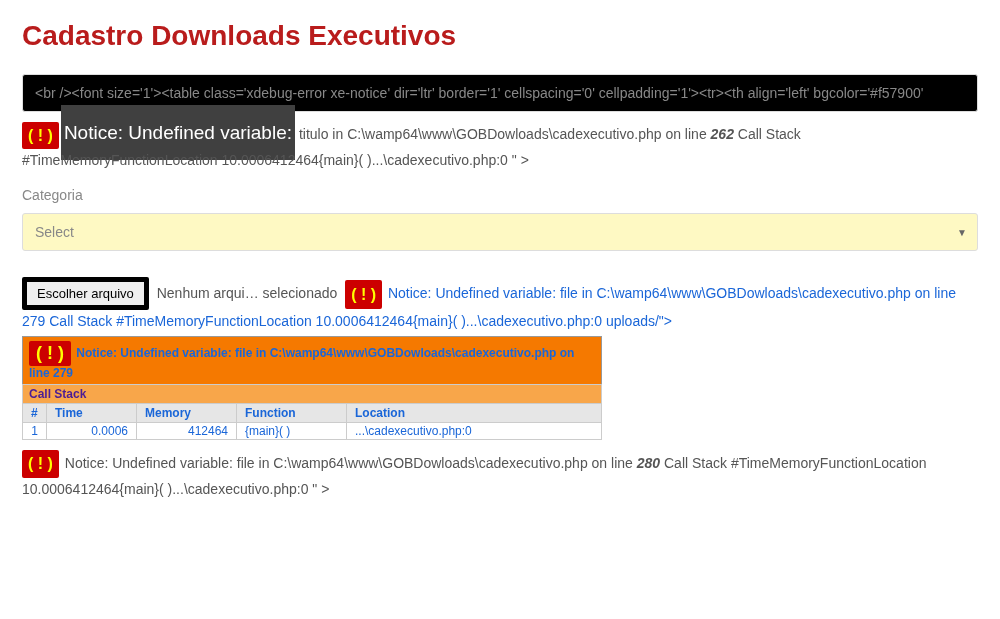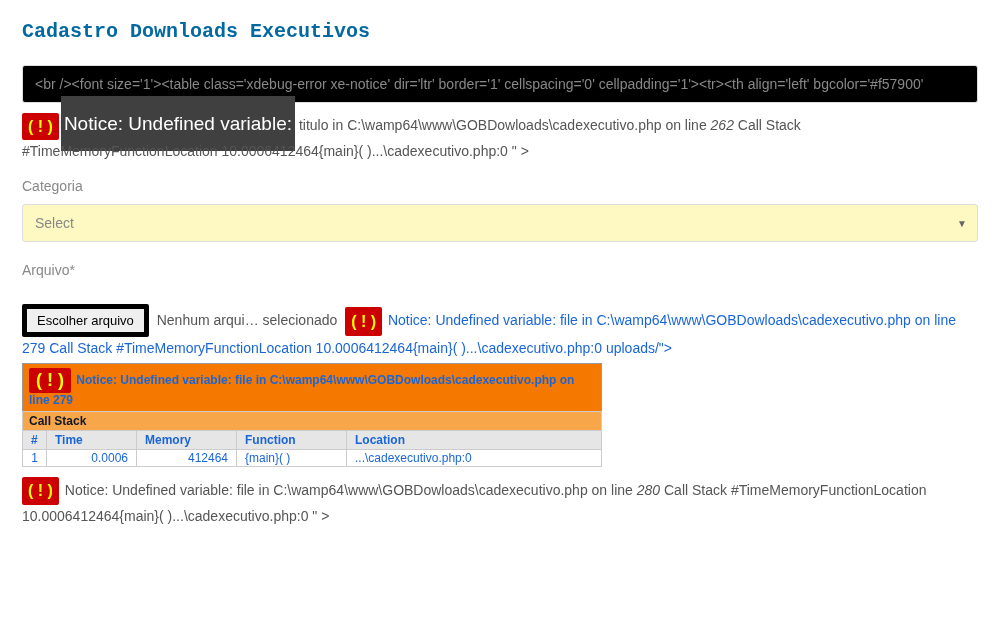--- a/index.html
+++ b/index.html
@@ -4,25 +4,24 @@
   <style>
     * { box-sizing: border-box; margin: 0; padding: 0; }
     body {
       font-family: 'Segoe UI', Tahoma, Geneva, sans-serif;
       background: #fff;
       color: #555;
       padding: 20px 22px;
       font-size: 14px;
     }
     h1 {
-      font-size: 20px;
+      font-size: 28px;
       font-weight: 600;
-      color: #0369a1;
+      color: #b91c1c;
       margin-bottom: 22px;
-      font-family: Liberation Mono, monospace;
     }
     .field-label {
       font-size: 14px;
       color: #888;
       margin-bottom: 10px;
       display: block;
     }
     .text-input {
       width: 100%;
       padding: 10px 12px;
@@ -32,21 +31,21 @@
       color: #888;
       background: #000000;
       margin-bottom: 6px;
     }
     .error-line {
       line-height: 1.6;
       margin-bottom: 16px;
       color: #555;
       font-size: 14px;
     }
-    .error-line .italic { font-style: italic; }
+    .error-line .italic { font-style: italic; font-weight: bold; }
     .warning-icon {
       display: inline-block;
       background: #c00;
       color: #ff0;
       font-weight: bold;
       padding: 1px 6px;
       font-size: 16px;
       border-radius: 2px;
       vertical-align: middle;
       margin-right: 2px;
@@ -117,21 +116,21 @@
       text-align: left;
       padding: 4px 6px;
       font-weight: bold;
       color: #000;
     }
     .xdebug-table th.header-orange2 {
       background: #f8a64a;
       text-align: left;
       padding: 2px 6px;
       font-weight: bold;
-      color: #0f172a;
+      color: #4c1d95;
       border: 1px solid #ccc;
     }
     .xdebug-table th.col-head {
       background: #e6e6e6;
       color: #1a66d8;
       text-align: left;
       padding: 2px 8px;
       border: 1px solid #ccc;
       font-weight: bold;
     }
@@ -161,21 +160,20 @@
   <label class="field-label">Categoria</label>
   <div class="select-wrap">
     <select>
       <option>Select</option>
     </select>
     <span class="select-caret">▼</span>
   </div>
 </div>
 
 <div class="group">
-  <label class="field-label">Arquivo*</label>
 
   <div class="file-row">
     <button class="file-btn">Escolher arquivo</button>
     <span class="file-status">Nenhum arqui… selecionado</span>
     <span class="warning-icon">( ! )</span>
     <span class="link-text">
       <span>Notice: Undefined variable: file in C:\wamp64\www\GOBDowloads\cadexecutivo.php on line </span><span class="italic">279</span><span> Call Stack #TimeMemoryFunctionLocation 10.0006412464{main}( )...\cadexecutivo.php:0 uploads/"&gt;</span>
     </span>
   </div>
 

